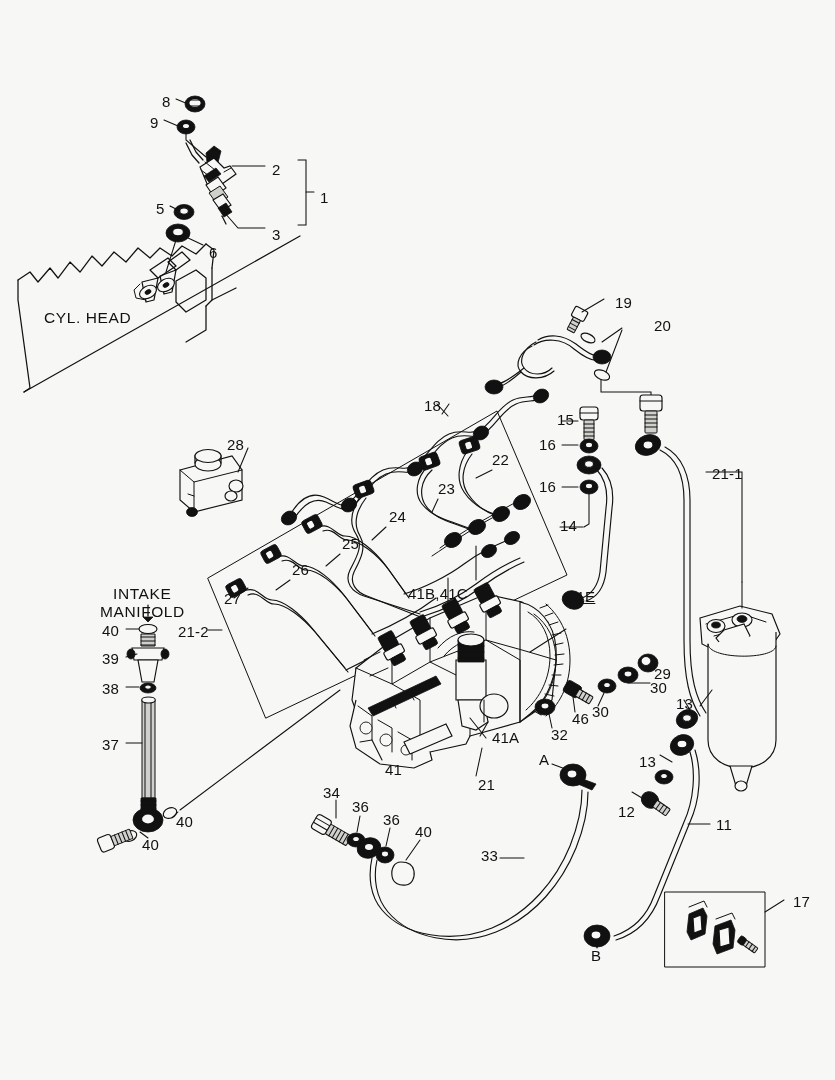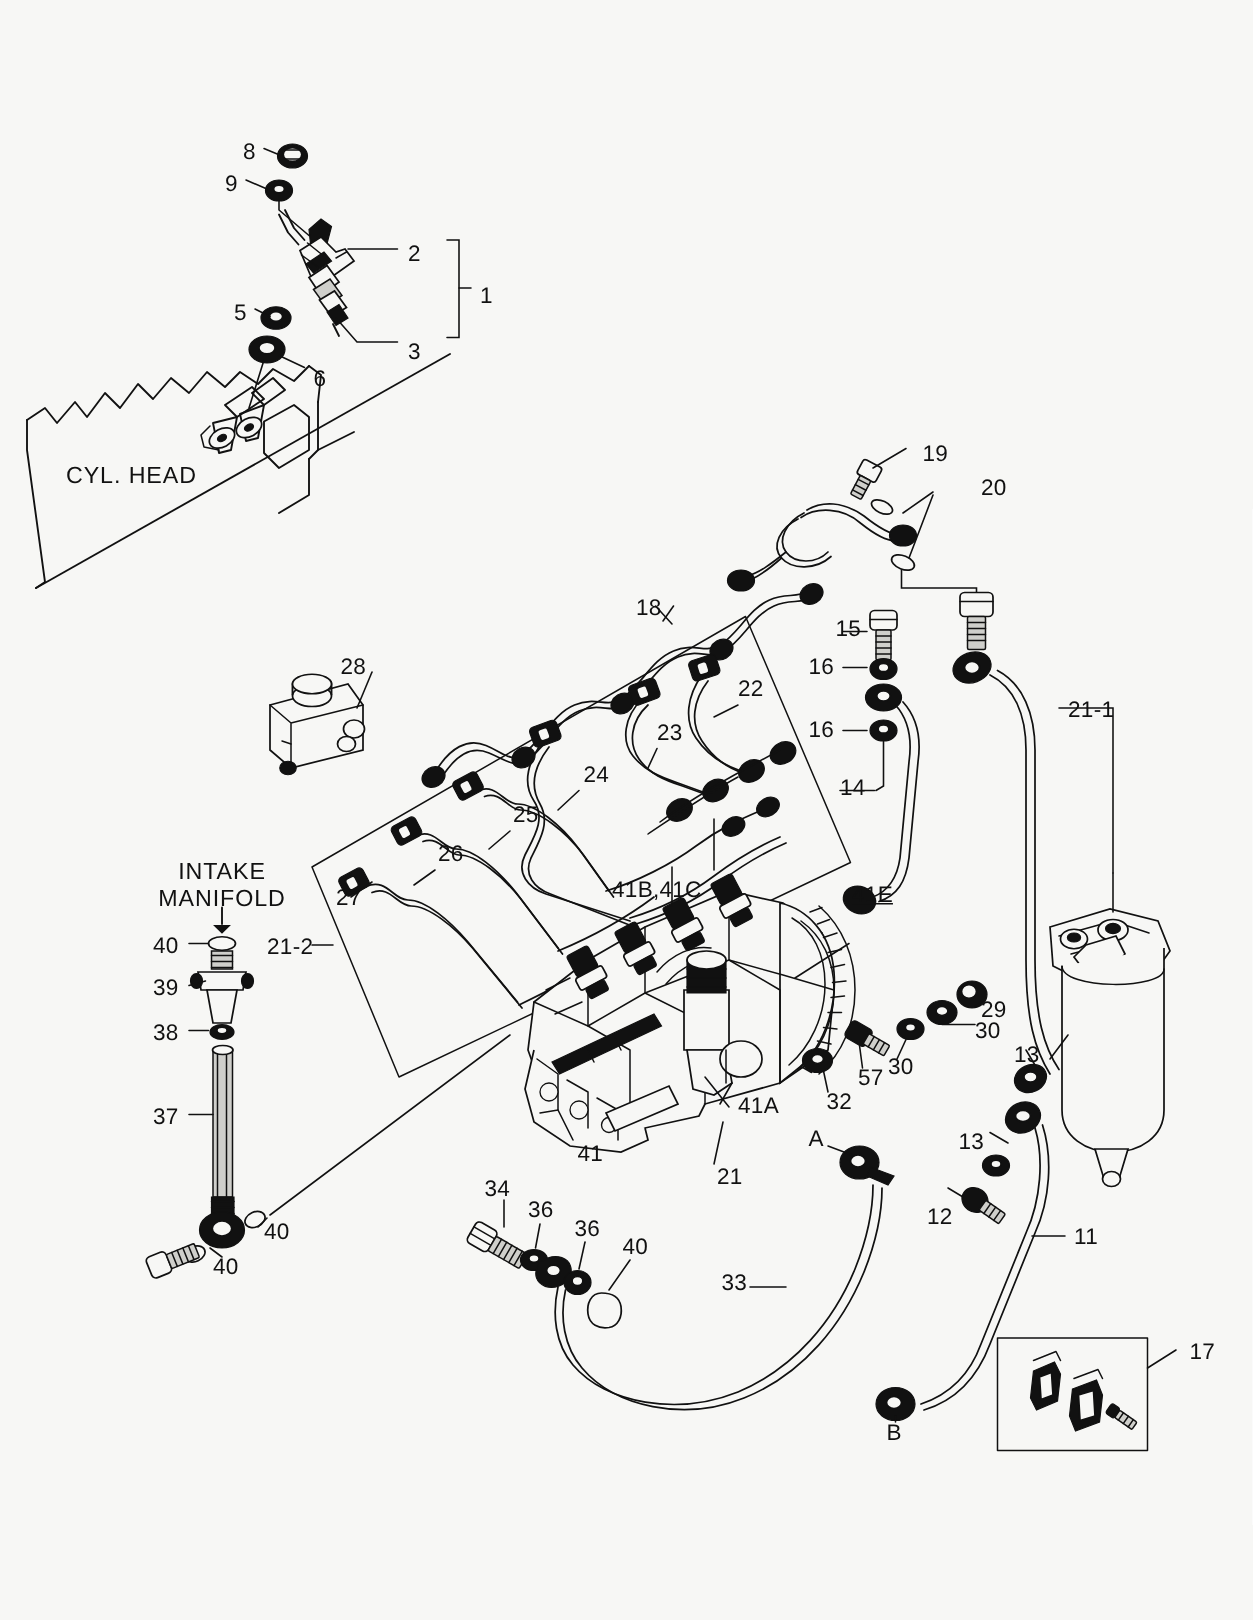--- a/index.html
+++ b/index.html
@@ -14,21 +14,21 @@
   .lbl{
     position:absolute;
     font-family:"Liberation Sans", sans-serif;
     font-size:15px;
     color:#111111;
     white-space:pre;
     line-height:1.12;
     letter-spacing:.2px;
   }
   .lbl.cap{font-size:15.5px;letter-spacing:.6px;}
-  .lbl.ctr{text-align:center;}
+  .lbl.ctr{margin-top:12px;}
 </style>
 </head>
 <body>
 
 <div id="sheet">
 
 <svg viewBox="0 0 835 1080" xmlns="http://www.w3.org/2000/svg">
   <defs>
     <style>
       .s{fill:none;stroke:#111;stroke-width:1.25;stroke-linecap:round;stroke-linejoin:round;}
@@ -552,21 +552,21 @@
 <div class="lbl" style="left:389px;top:509px;">24</div>
 <div class="lbl" style="left:342px;top:536px;">25</div>
 <div class="lbl" style="left:292px;top:562px;">26</div>
 <div class="lbl" style="left:224px;top:591px;">27</div>
 <div class="lbl" style="left:178px;top:624px;">21-2</div>
 <div class="lbl" style="left:408px;top:586px;">41B,41C</div>
 <div class="lbl" style="left:568px;top:589px;text-decoration:underline;">41E</div>
 <div class="lbl" style="left:492px;top:730px;">41A</div>
 <div class="lbl" style="left:373px;top:762px;margin-left:12px;">41</div>
 <div class="lbl" style="left:478px;top:777px;">21</div>
-<div class="lbl" style="left:572px;top:711px;">57</div>
+<div class="lbl" style="left:572px;top:711px;">46</div>
 <div class="lbl" style="left:551px;top:727px;">32</div>
 <div class="lbl" style="left:592px;top:704px;">30</div>
 <div class="lbl" style="left:650px;top:680px;">30</div>
 <div class="lbl" style="left:654px;top:666px;">29</div>
 <div class="lbl" style="left:676px;top:696px;">13</div>
 <div class="lbl" style="left:639px;top:754px;">13</div>
 <div class="lbl" style="left:618px;top:804px;">12</div>
 <div class="lbl" style="left:716px;top:817px;">11</div>
 <div class="lbl" style="left:793px;top:894px;">17</div>
 <div class="lbl" style="left:102px;top:623px;">40</div>

